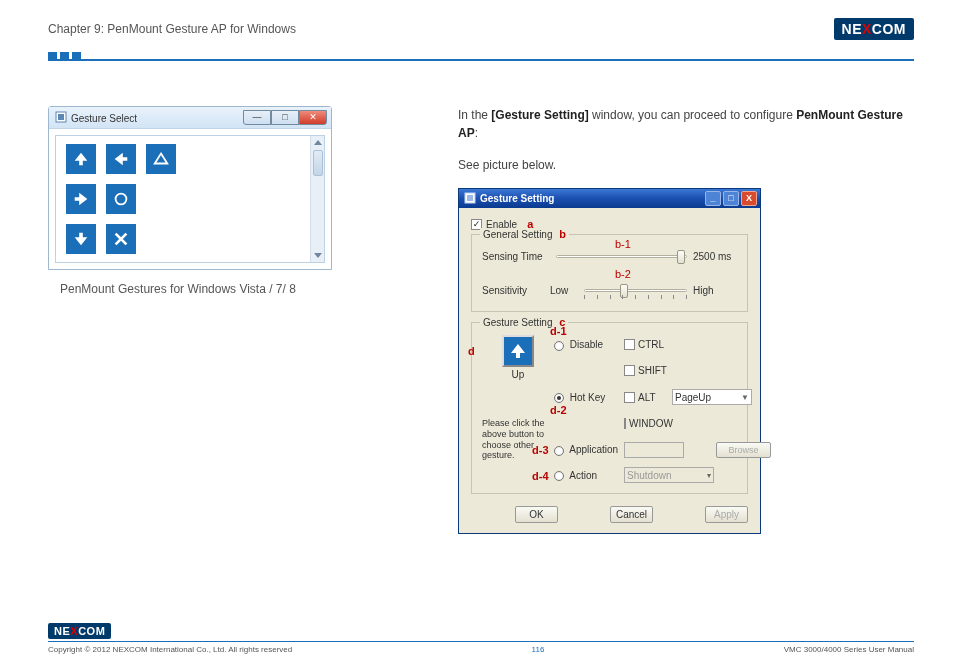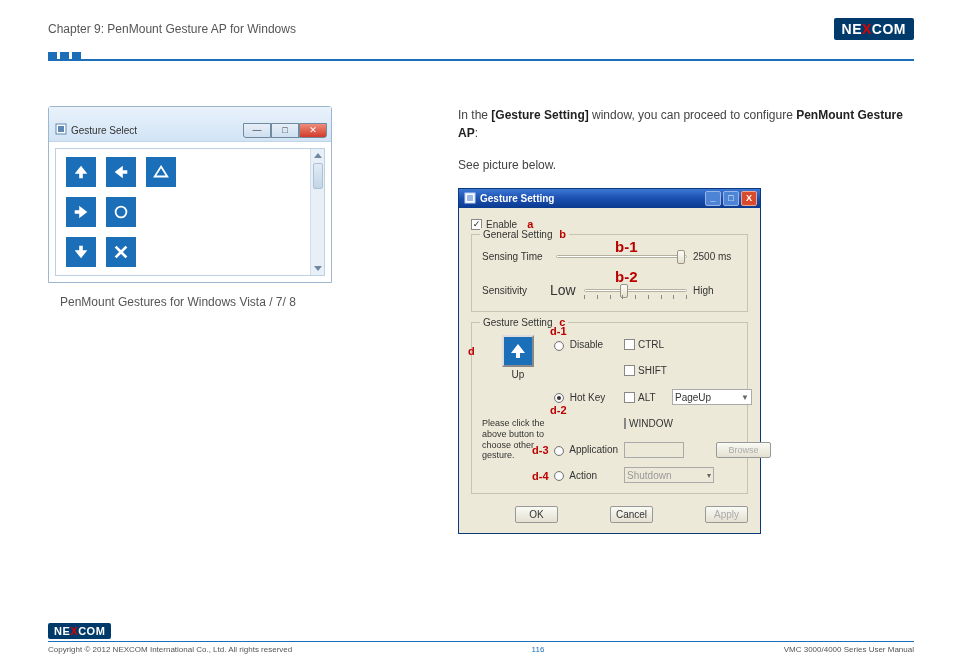--- a/index.html
+++ b/index.html
@@ -71,25 +71,25 @@
 
   
   .gsel-window {
     width: 284px;
     border: 1px solid #9db7cf;
     border-radius: 3px 3px 0 0;
     background: #fff;
   }
   .gsel-titlebar {
     display: flex;
-    align-items: flex-start;
+    align-items: flex-end;
     justify-content: space-between;
     background: linear-gradient(#e9f2fb, #d2e4f5);
     border-bottom: 1px solid #c0d4e6;
-    padding: 16px 4px 3px 6px;
+    padding: 3px 4px 3px 6px;
     font-size: 10px;
     color: #333;
   }
   .gsel-titlebar-left {
     display: flex;
     align-items: center;
     gap: 4px;
   }
   .win-icons { display: flex; gap: 0; }
   .win-btn {
@@ -319,21 +319,21 @@
     padding: 2px 0;
     width: 60px;
     text-align: center;
     font-size: 10px;
     border-radius: 2px;
     margin-left: 44px;
   }
   .w-btn.dis { color: #aaa; }
   .w-btn-sm { width: 55px; font-size: 9px; }
   .row-overlay { position: relative; }
-  .ann-ov { position: absolute; color: #b00; font-weight: bold; font-size: 15px; }
+  .ann-ov { position: absolute; color: #b00; font-weight: normal; font-size: 11px; }
 
   
   .footer {
     position: absolute;
     left: 48px; right: 40px; bottom: 18px;
   }
   .footer-rule { border-top: 1px solid #1b6eb8; margin-bottom: 3px; }
   .footer-row {
     display: flex;
     justify-content: space-between;
@@ -468,21 +468,21 @@
               <span class="lbl">Sensing Time</span>
               <div class="slider">
                 <div class="slider-track"></div>
                 <div class="slider-thumb" style="left:92%"></div>
               </div>
               <span class="end">2500 ms</span>
             </div>
             <span class="ann ann-ov" style="left:143px;top:33px">b-2</span>
             <div class="form-row" style="margin-bottom:2px">
               <span class="lbl">Sensitivity</span>
-              <span style="width:28px;font-size:14px">Low</span>
+              <span style="width:28px;font-size:10px">Low</span>
               <div class="slider">
                 <div class="slider-track"></div>
                 <div class="slider-thumb" style="left:35%"></div>
                 <div class="slider-ticks">
                     <span></span>
                     <span></span>
                     <span></span>
                     <span></span>
                     <span></span>
                     <span></span>

